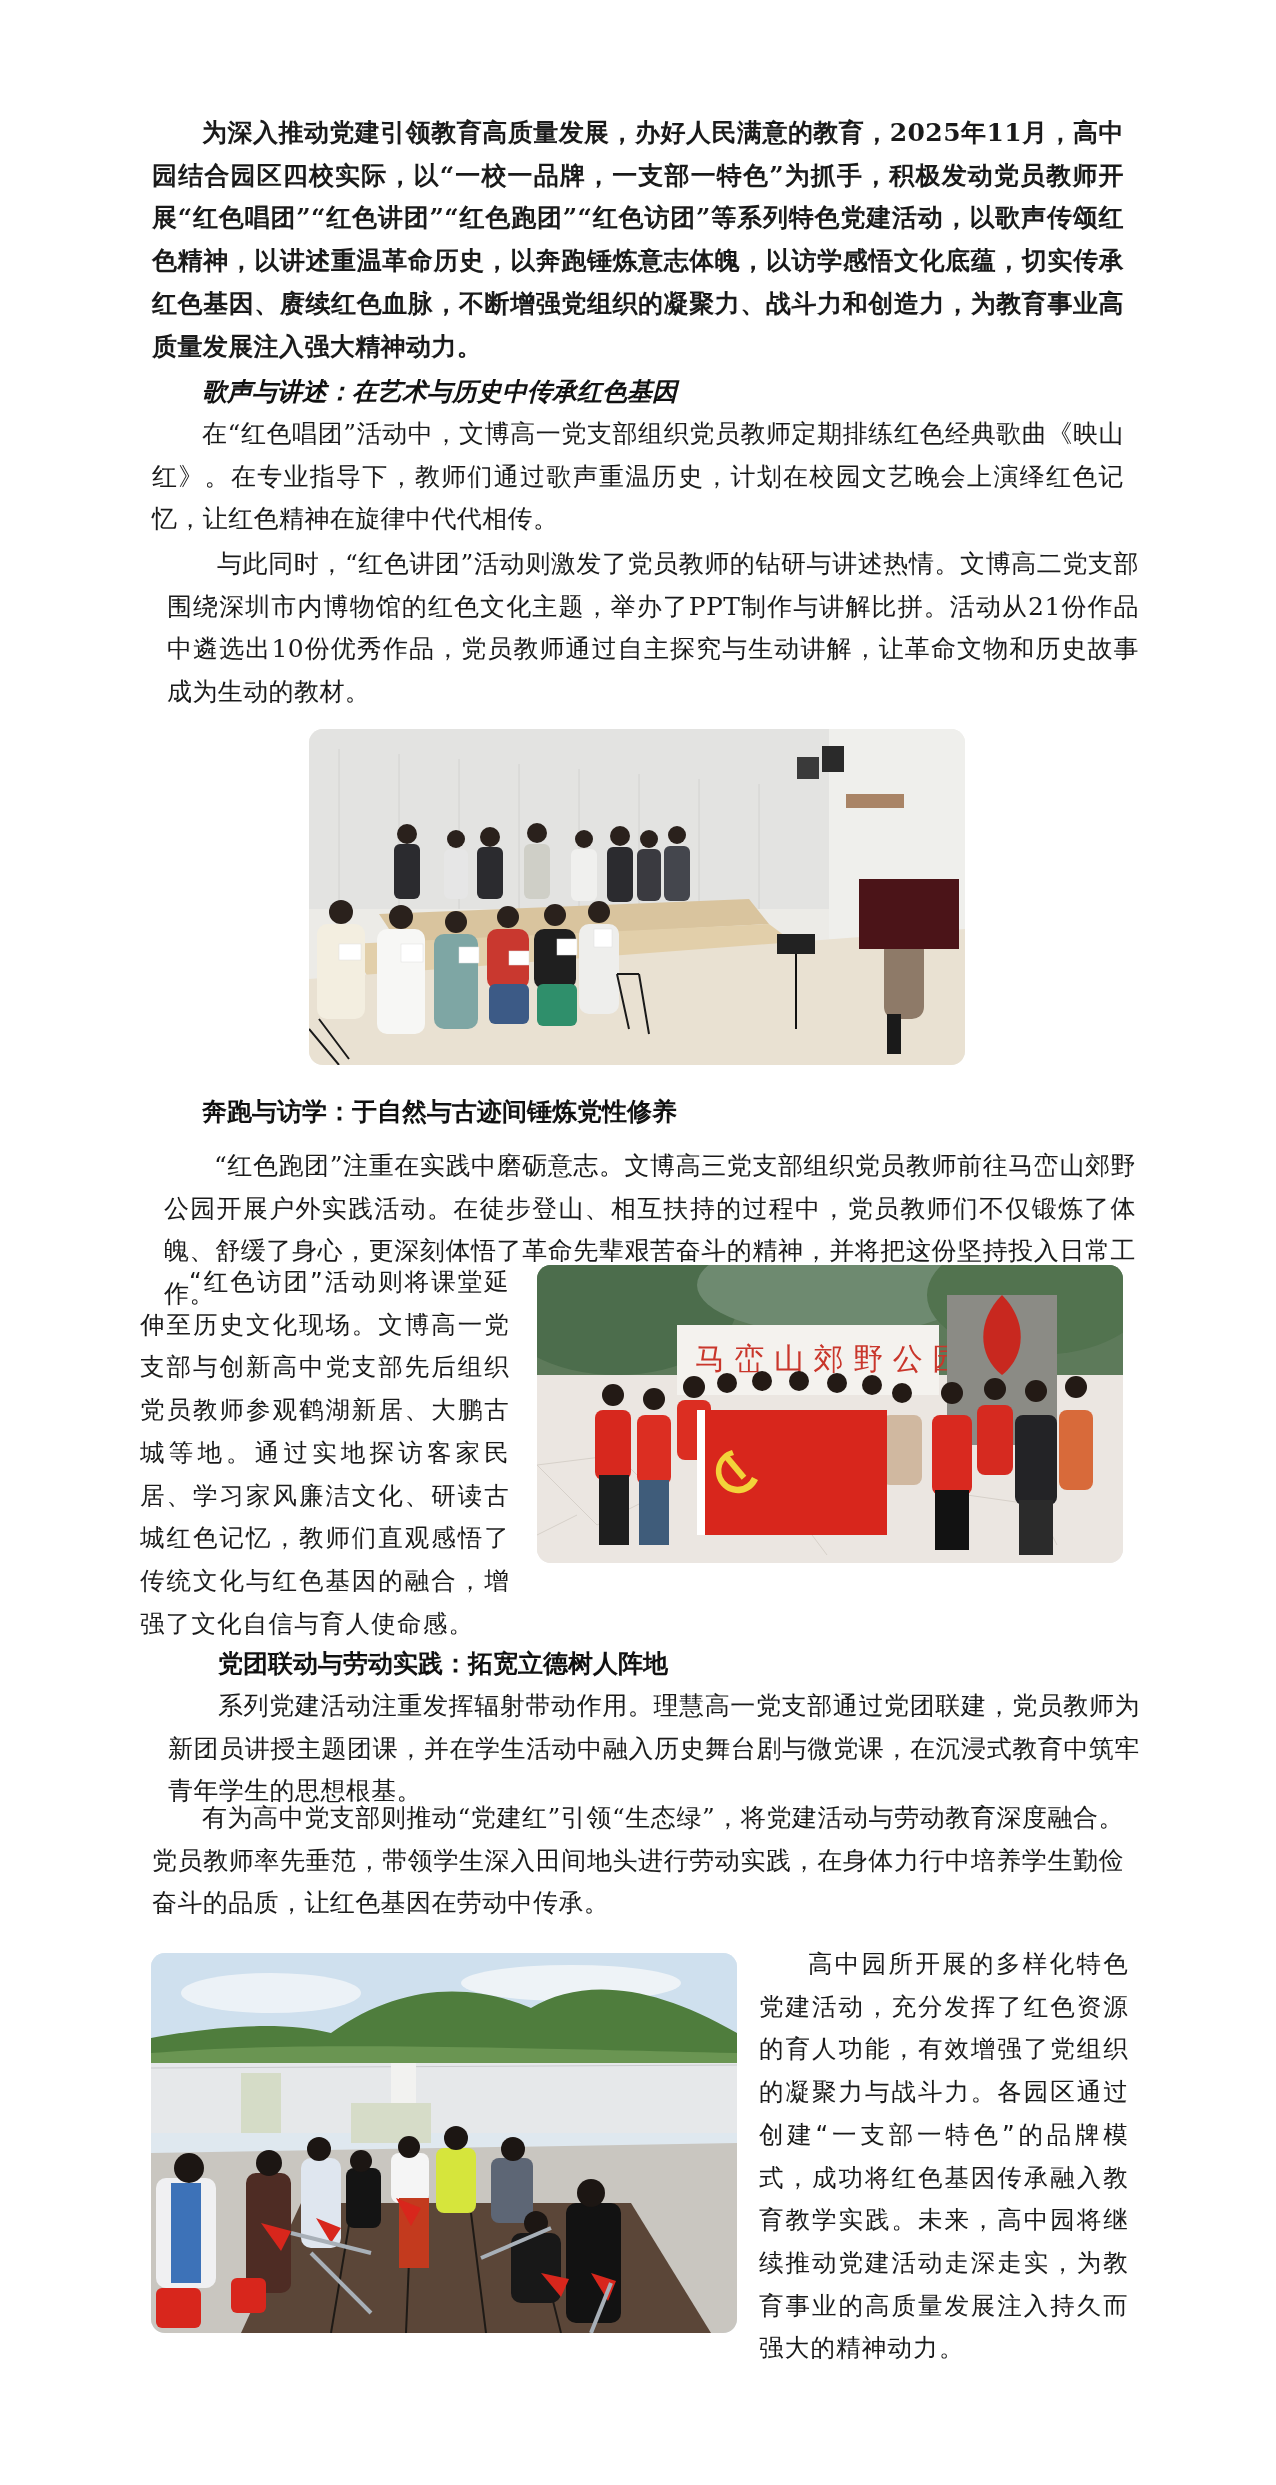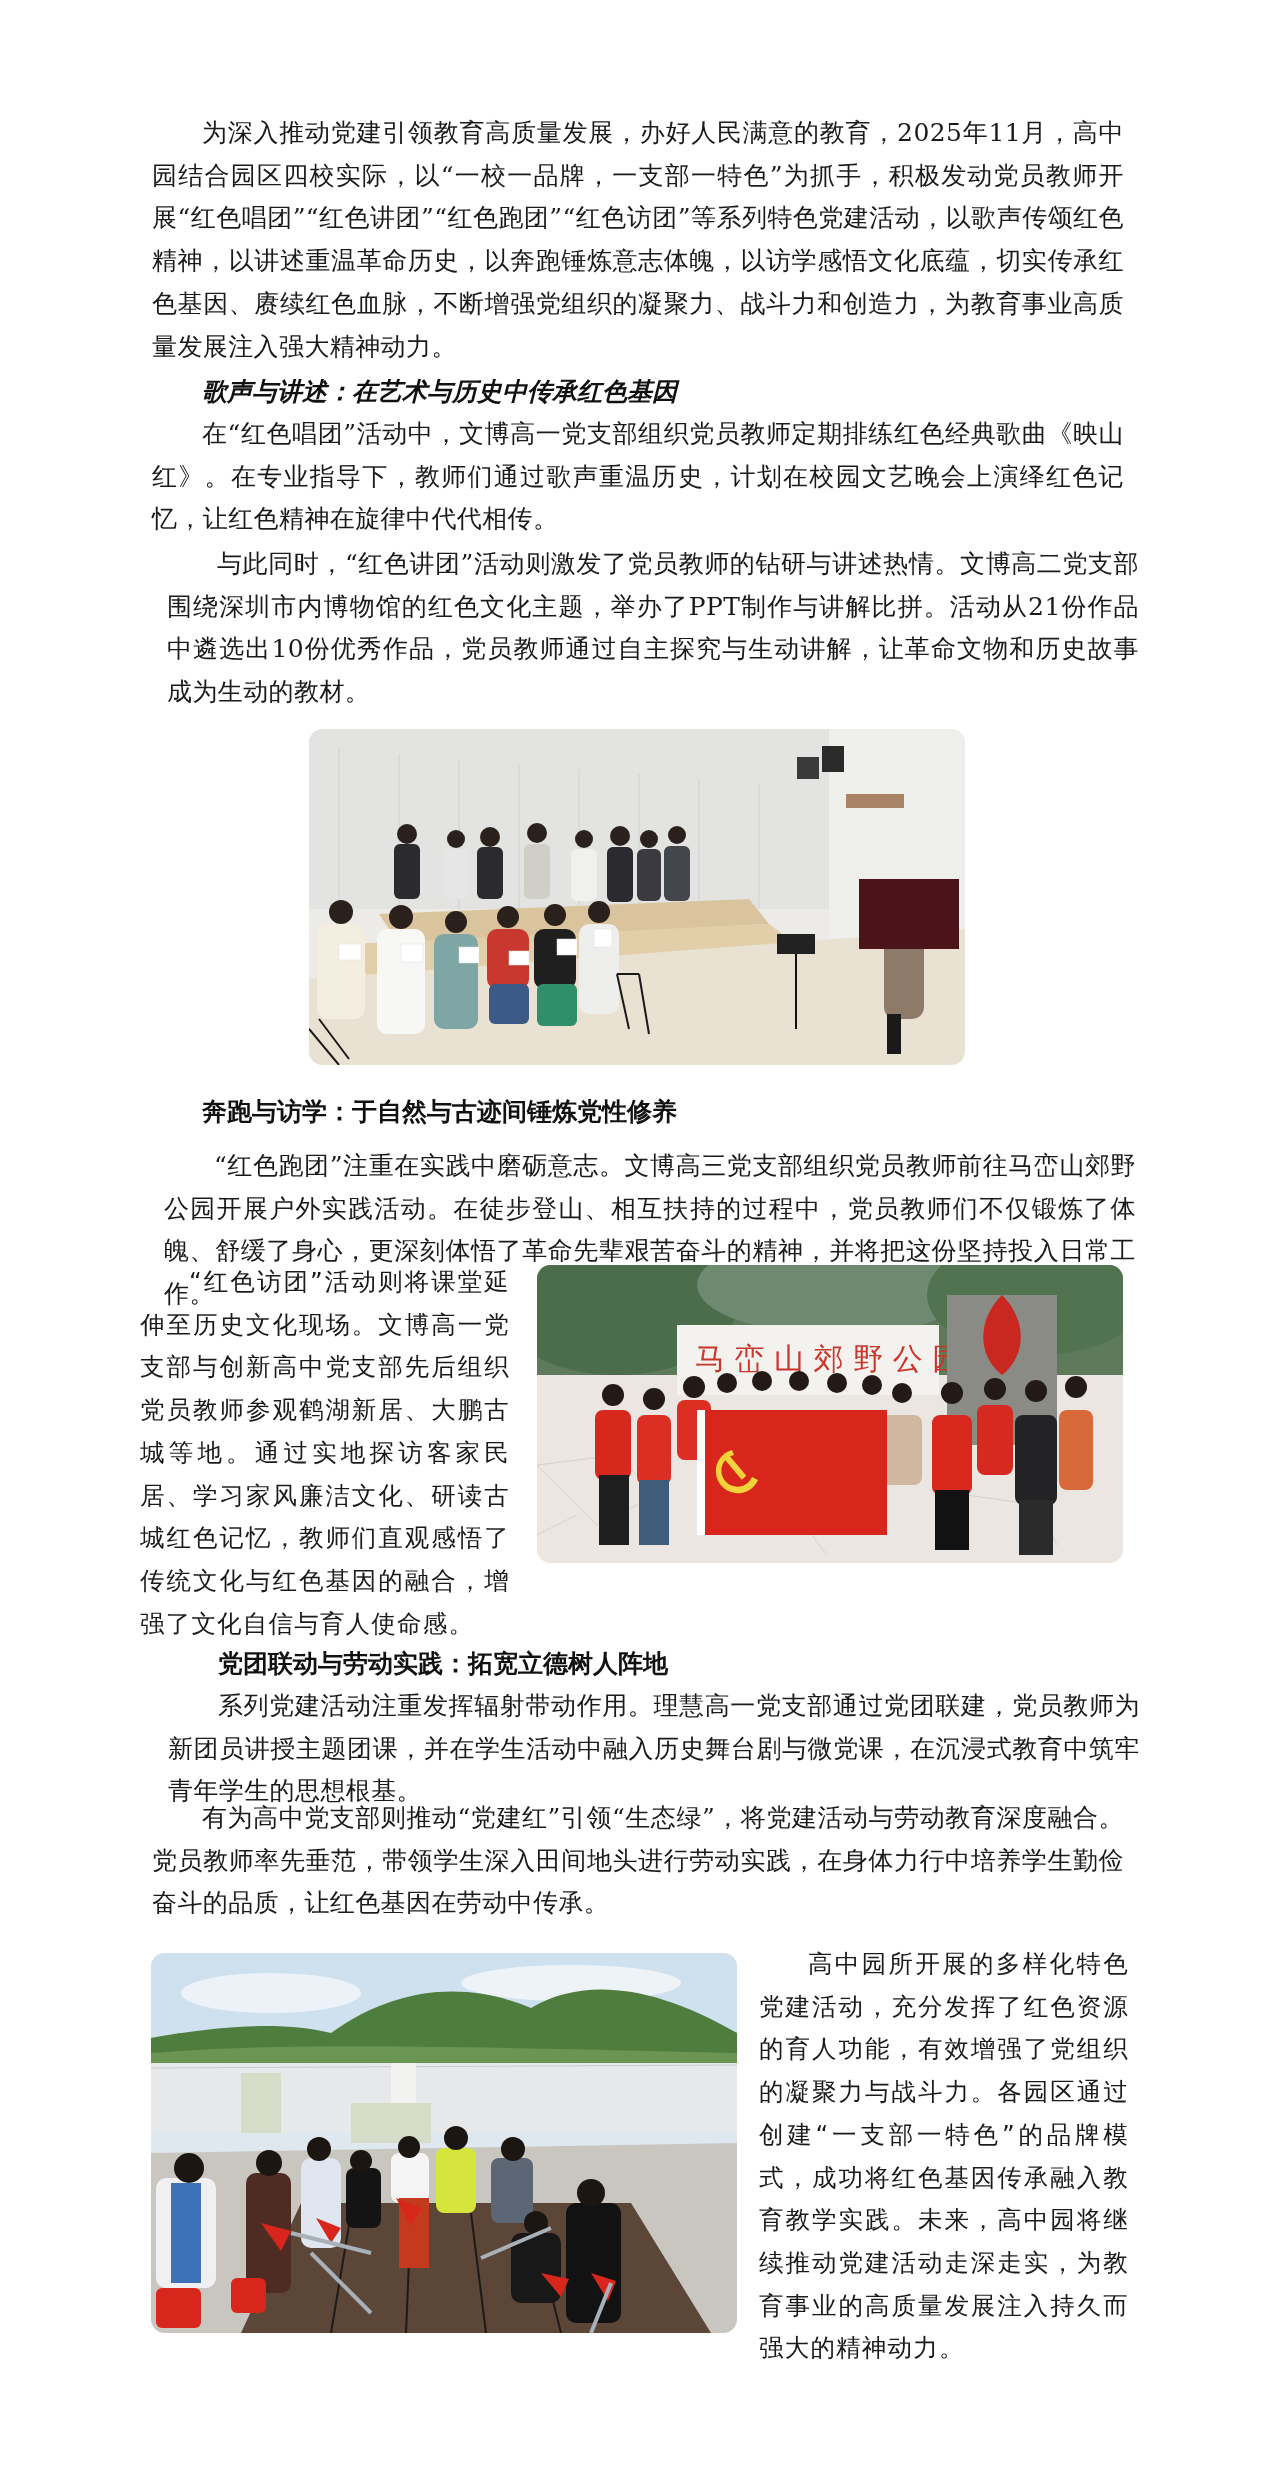--- a/index.html
+++ b/index.html
@@ -9,21 +9,21 @@
          text-justify: inter-character; letter-spacing: 0.4px; }
   .indent { text-indent: 2em; }
   .head { position: absolute; font-family: "DejaVu Sans", "Liberation Sans", sans-serif;
           font-weight: bold; font-size: 25px; line-height: 42px; color: #111; letter-spacing: 0px; }
   .photo { position: absolute; border-radius: 14px; overflow: hidden; }
   .photo svg { display: block; width: 100%; height: 100%; }
 </style>
 </head>
 <body>
 
-<p class="blk indent" style="left:152px; top:112px; width:972px; margin:0;">为深入推动党建引领教育高质量发展，办好人民满意的教育，2025年11月，高中园结合园区四校实际，以“一校一品牌，一支部一特色”为抓手，积极发动党员教师开展“红色唱团”“红色讲团”“红色跑团”“红色访团”等系列特色党建活动，以歌声传颂红色精神，以讲述重温革命历史，以奔跑锤炼意志体魄，以访学感悟文化底蕴，切实传承红色基因、赓续红色血脉，不断增强党组织的凝聚力、战斗力和创造力，为教育事业高质量发展注入强大精神动力。</p>
+<p class="blk indent" style="left:152px; top:112px; width:972px; margin:0;font-weight:bold;">为深入推动党建引领教育高质量发展，办好人民满意的教育，2025年11月，高中园结合园区四校实际，以“一校一品牌，一支部一特色”为抓手，积极发动党员教师开展“红色唱团”“红色讲团”“红色跑团”“红色访团”等系列特色党建活动，以歌声传颂红色精神，以讲述重温革命历史，以奔跑锤炼意志体魄，以访学感悟文化底蕴，切实传承红色基因、赓续红色血脉，不断增强党组织的凝聚力、战斗力和创造力，为教育事业高质量发展注入强大精神动力。</p>
 
 <h2 class="head" style="left:202px; top:371px; margin:0;font-style:italic;">歌声与讲述：在艺术与历史中传承红色基因</h2>
 <p class="blk indent" style="left:152px; top:413px; width:972px; margin:0;">在“红色唱团”活动中，文博高一党支部组织党员教师定期排练红色经典歌曲《映山红》。在专业指导下，教师们通过歌声重温历史，计划在校园文艺晚会上演绎红色记忆，让红色精神在旋律中代代相传。</p>
 <p class="blk indent" style="left:152px; top:528px; width:972px; margin:15px;">与此同时，“红色讲团”活动则激发了党员教师的钻研与讲述热情。文博高二党支部围绕深圳市内博物馆的红色文化主题，举办了PPT制作与讲解比拼。活动从21份作品中遴选出10份优秀作品，党员教师通过自主探究与生动讲解，让革命文物和历史故事成为生动的教材。</p>
 
 <div class="photo" style="left:309px; top:729px; width:656px; height:336px;" title="党员教师排练红色歌曲">
   <svg viewBox="0 0 656 336" preserveAspectRatio="none">
     <rect width="656" height="336" fill="#ecebe7"></rect>
 
     <rect x="0" y="0" width="520" height="180" fill="#e3e3e1"></rect>

